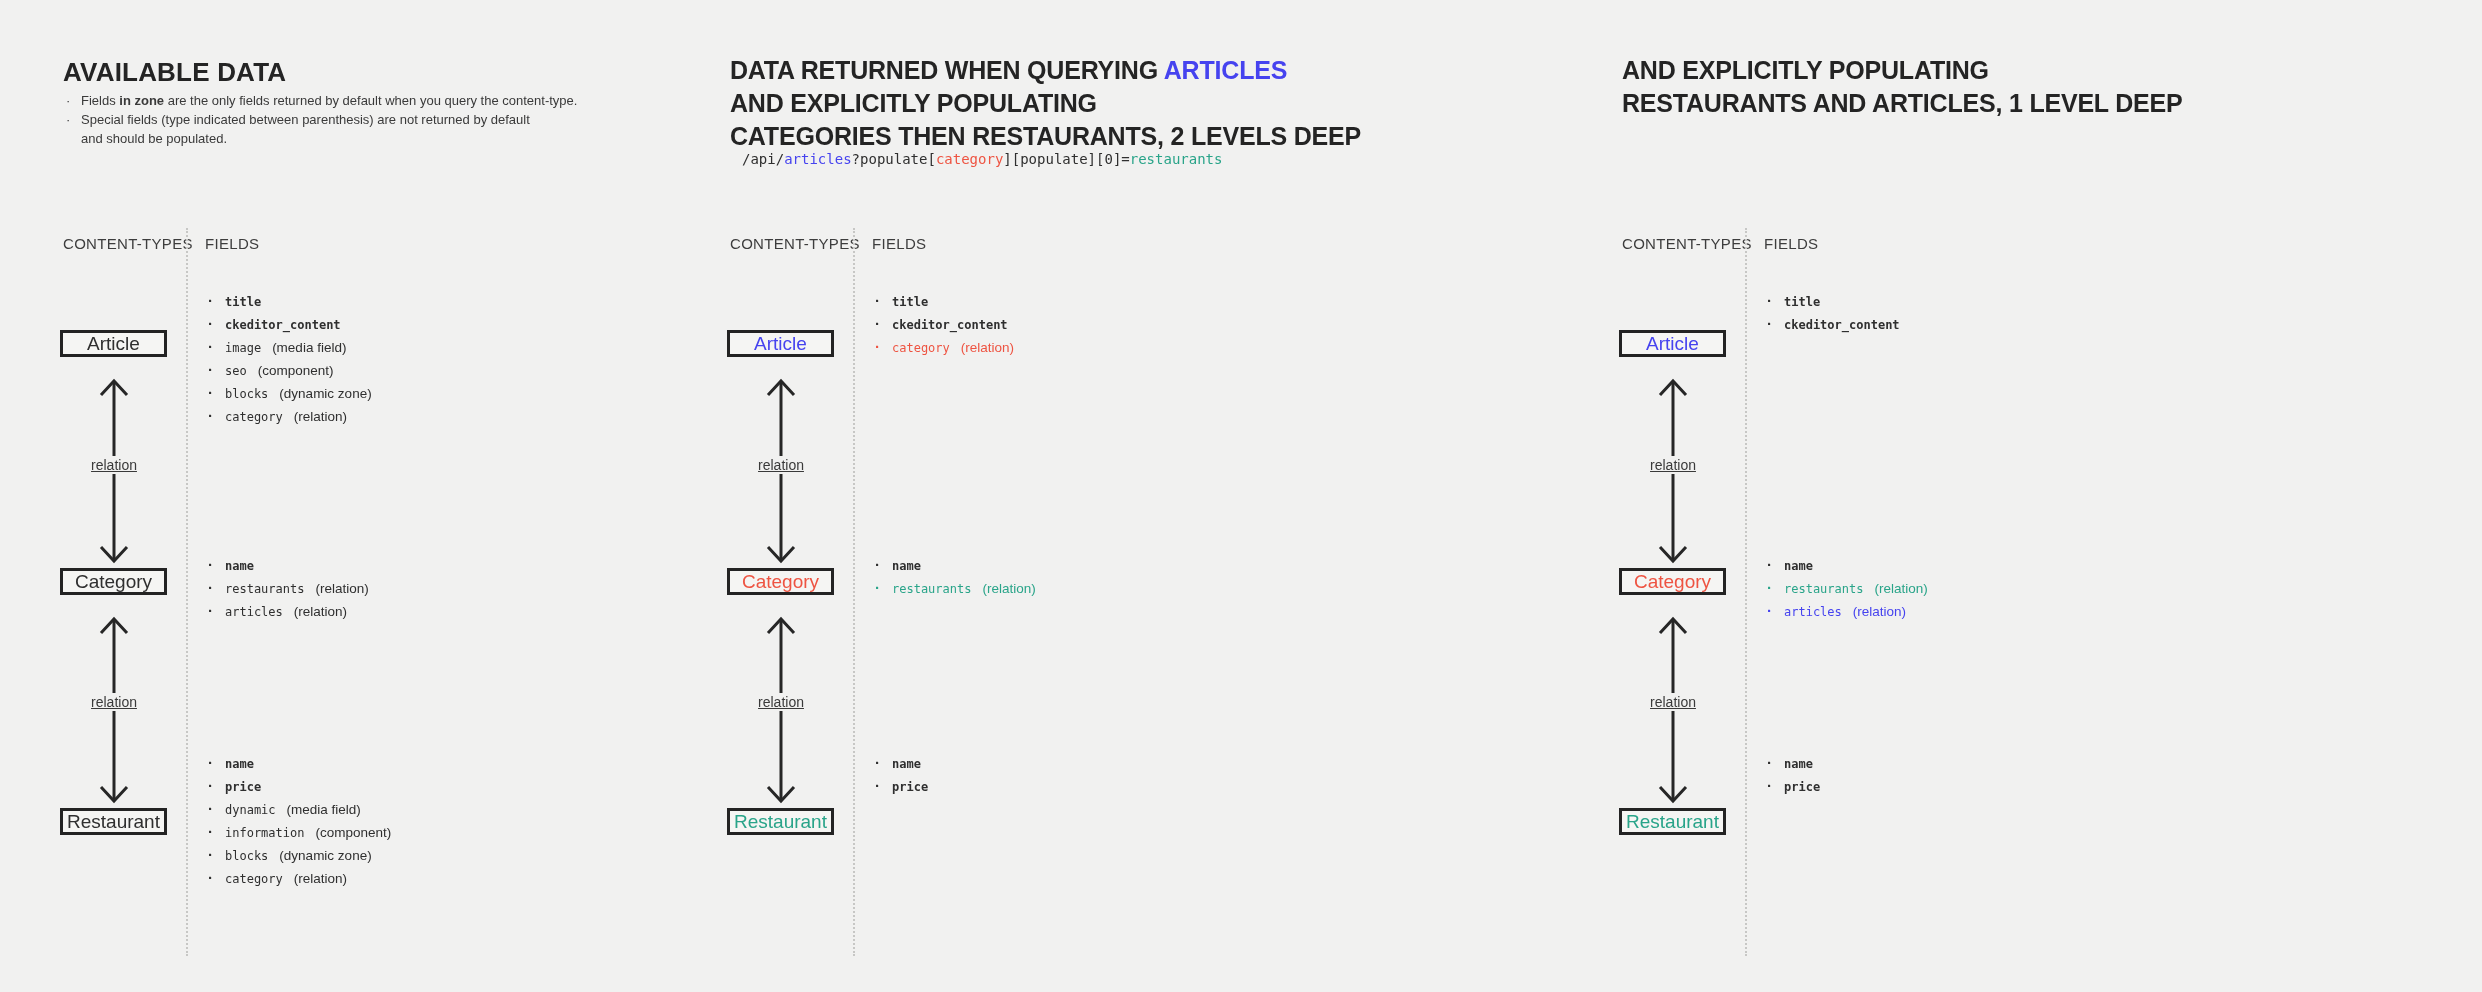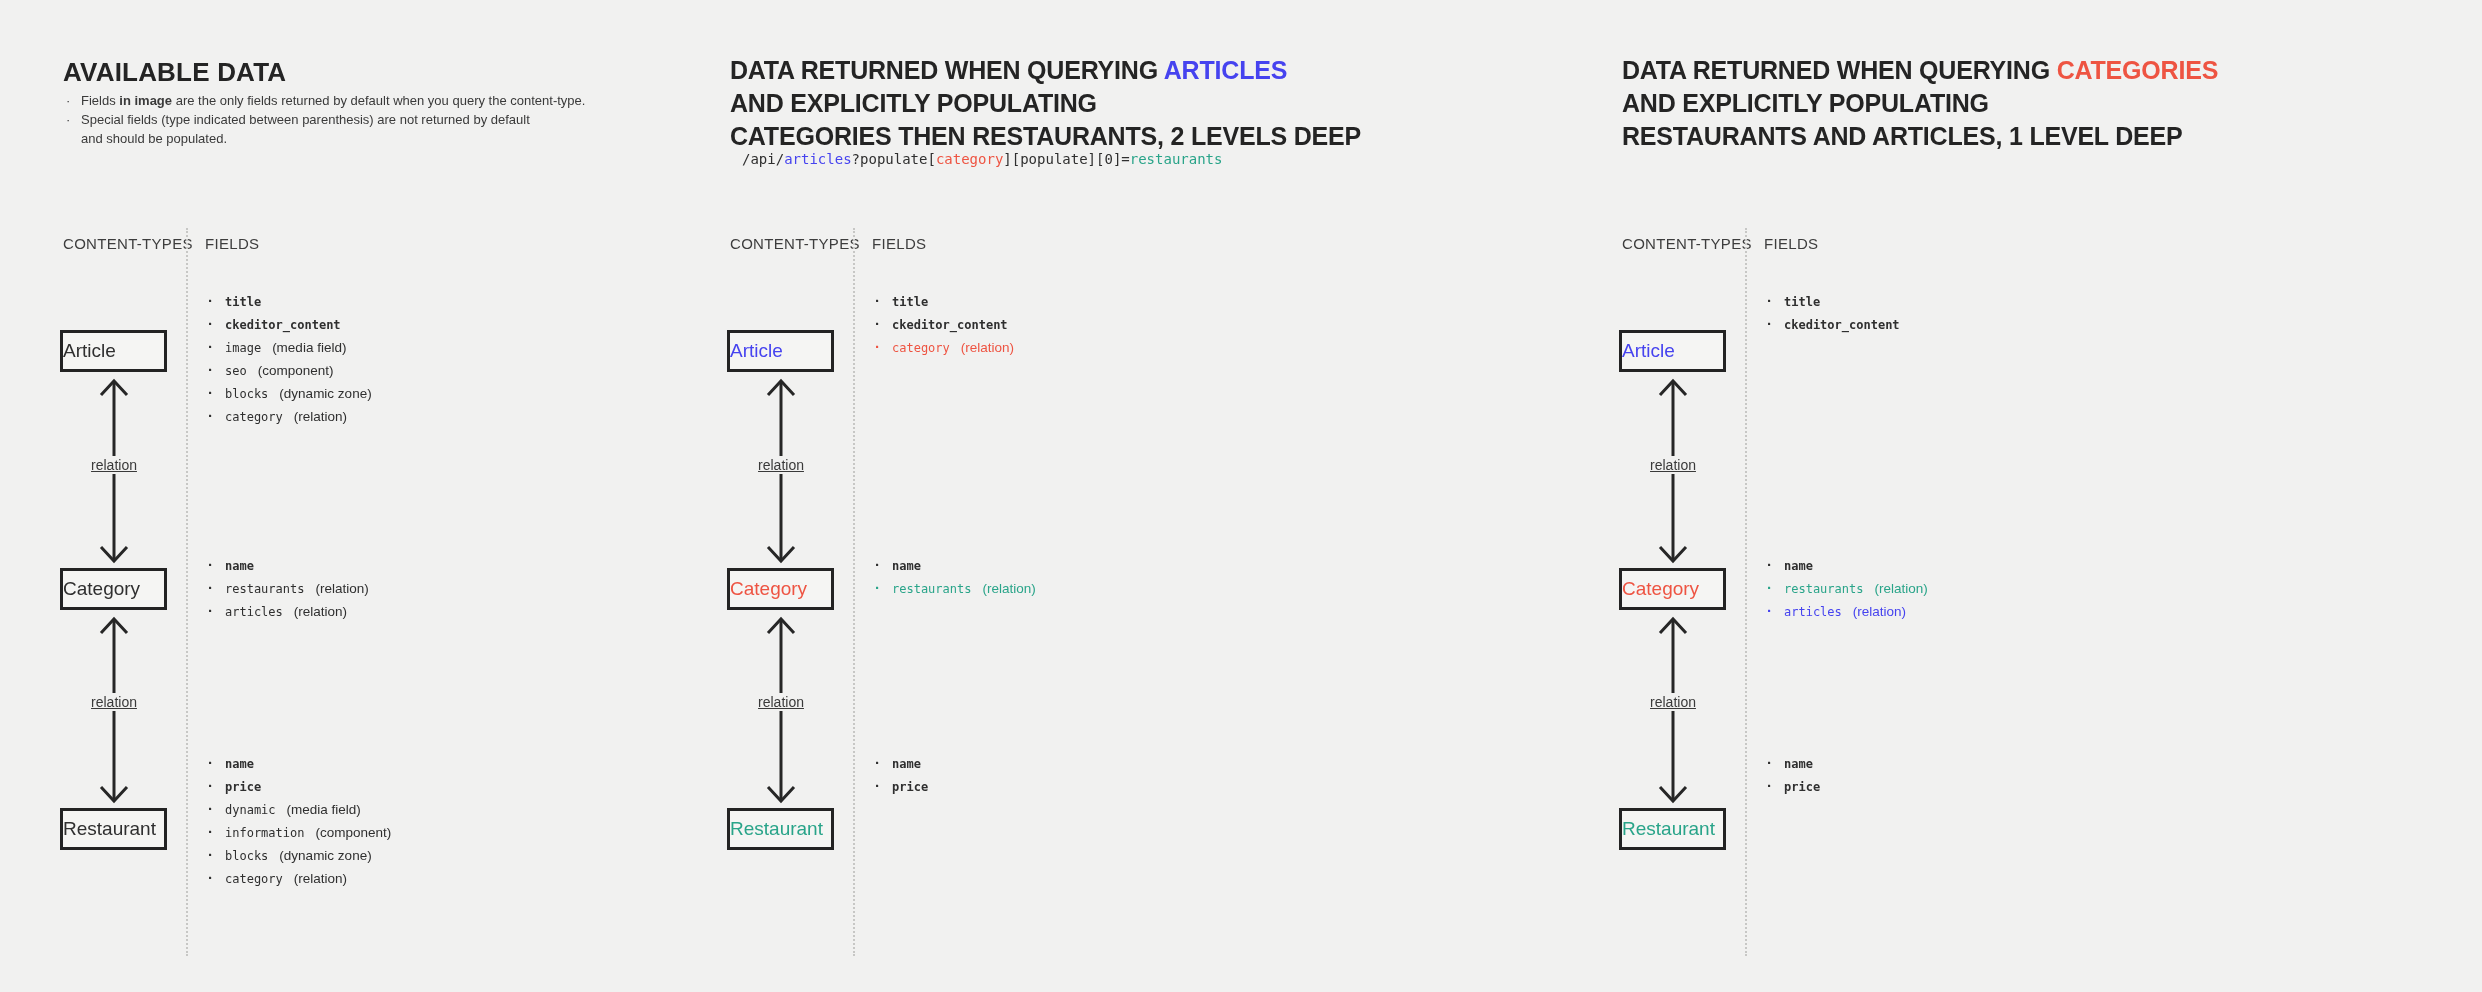--- a/index.html
+++ b/index.html
@@ -22,23 +22,23 @@
         font-size:14px;white-space:nowrap;}
 
   
   .col-label{position:absolute;top:235px;font-size:15px;letter-spacing:.3px;
              color:#3d3d3d;white-space:nowrap;}
   .col-label.ct{left:0;}
   .col-label.fl{left:142px;}
   .vdivider{position:absolute;left:123px;top:228px;height:728px;border-left:2px dotted #c7c7c5;}
 
   
-  .ctbox{position:absolute;left:-3px;width:107px;height:42px;box-sizing:border-box;
+  .ctbox{position:absolute;left:-3px;width:107px;height:27px;box-sizing:border-box;
          border:3px solid #232323;background:#f5f5f3;display:flex;align-items:center;
-         justify-content:flex-start;font-size:19px;}
+         justify-content:center;font-size:19px;}
   .box-article{top:330px;}
   .box-category{top:568px;}
   .box-restaurant{top:808px;}
 
   
   .arrow{position:absolute;left:30px;}
   .arrow-a{top:376px;}
   .arrow-b{top:614px;}
   .relation{position:absolute;left:51px;transform:translateX(-50%);background:#f1f1f0;
             padding:1px 3px;font-size:14px;color:#3a3a3a;text-decoration:underline;}
@@ -66,21 +66,21 @@
 <body>
 
 <div class="screen">
 
   <section class="panel" id="panel-left">
     <h1 class="avail-title">AVAILABLE DATA</h1>
 
     <div class="notes">
       <div class="note-row">
         <span class="note-bullet">·</span>
-        <div><span>Fields </span><b>in image</b><span> are the only fields returned by default when you query the content-type.</span></div>
+        <div><span>Fields </span><b>in zone</b><span> are the only fields returned by default when you query the content-type.</span></div>
       </div>
       <div class="note-row">
         <span class="note-bullet">·</span>
         <div><span>Special fields (type indicated between parenthesis) are not returned by default</span><br><span>and should be populated.</span></div>
       </div>
     </div>
 
     <span class="col-label ct">CONTENT-TYPES</span>
     <span class="col-label fl">FIELDS</span>
     <div class="vdivider"></div>
@@ -258,21 +258,20 @@
         </div>
       <div class="frow">
           <span class="fb">·</span>
           <span class="fname bold">price</span>
         </div>
     </div>
   </section>
 
   <section class="panel" id="panel-right">
     <h1 class="big-title">
-      <div><span>DATA RETURNED WHEN QUERYING </span><span class="c-red">CATEGORIES</span></div>
       <div>AND EXPLICITLY POPULATING</div>
       <div>RESTAURANTS AND ARTICLES, 1 LEVEL DEEP</div>
     </h1>
 
     <span class="col-label ct">CONTENT-TYPES</span>
     <span class="col-label fl">FIELDS</span>
     <div class="vdivider"></div>
 
     <div class="ctbox box-article">
         <span class="c-blue">Article</span>

